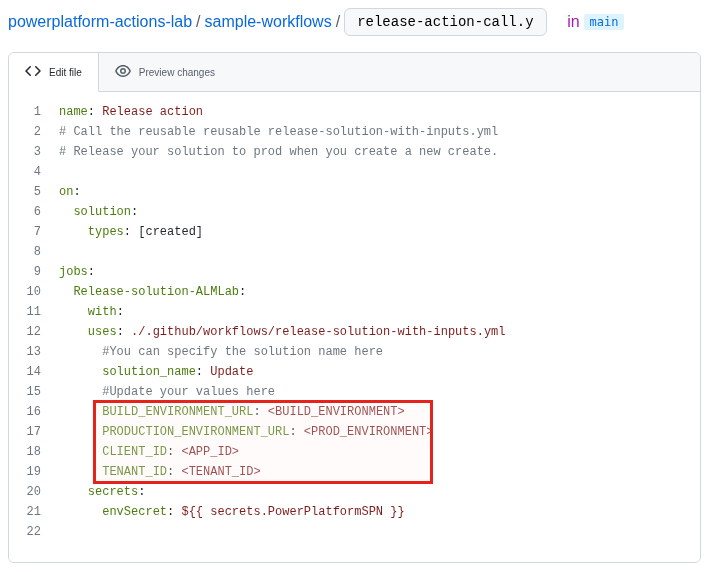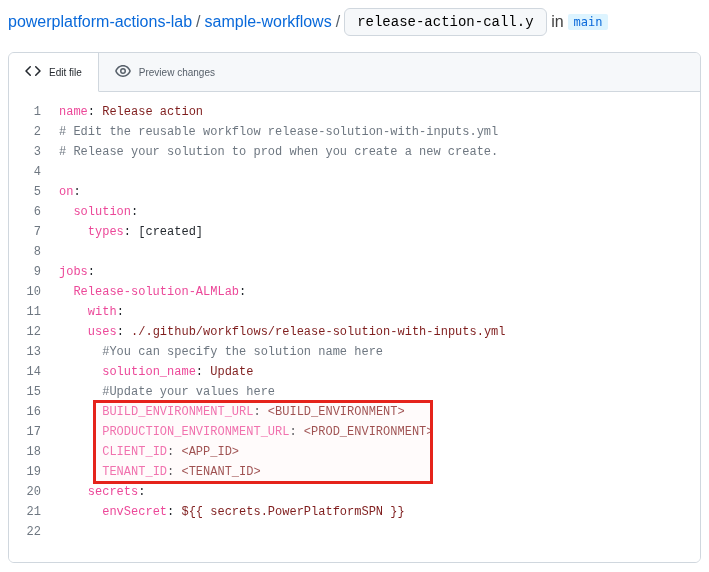--- a/index.html
+++ b/index.html
@@ -28,22 +28,22 @@
     .filename-input {
       border: 1px solid #d0d7de;
       border-radius: 6px;
       padding: 5px 12px;
       font-size: 14px;
       font-family: Liberation Mono, monospace;
       background: #f6f8fa;
       min-width: 160px;
     }
     .in-text {
-      color: #404040;
-      margin-left: 0;
+      color: #a21caf;
+      margin-left: 16px;
     }
     .branch-label {
       background: #ddf4ff;
       color: #0969da;
       border-radius: 2px;
       padding: 1px 6px;
       font-size: 12px;
       font-family: ui-monospace, SFMono-Regular, "SF Mono", Menlo, Consolas, monospace;
     }
     .editor-box {
@@ -99,21 +99,21 @@
       height: 20px;
       white-space: pre;
       padding-left: 8px;
     }
     .highlight-box {
       position: absolute;
       border: 3px solid #e5231b;
       pointer-events: none;
       background: rgba(255, 238, 238, 0.25);
     }
-    .k-key { color: #ec4899; }
+    .k-key { color: #4d7c0f; }
     .k-str { color: #7f1d1d; }
     .k-cmt { color: #6e7781; }
   </style>
 </head>
 <body>
 
 <div class="breadcrumb">
   <a href="#">powerplatform-actions-lab</a>
   <span class="breadcrumb-sep">/</span>
   <a href="#">sample-workflows</a>
@@ -164,21 +164,21 @@
         <div>17</div>
         <div>18</div>
         <div>19</div>
         <div>20</div>
         <div>21</div>
         <div>22</div>
       </div>
     <div class="code-lines" id="codelines">
       <div class="highlight-box" id="hlbox" style="top: 298px; left: 42px; width: 340px; height: 84px;"></div>
     <div class="line"><span class="k-key">name</span><span>: </span><span class="k-str">Release action</span></div>
-        <div class="line"><span class="k-cmt"># Edit the reusable workflow release-solution-with-inputs.yml</span></div>
+        <div class="line"><span class="k-cmt"># Call the reusable reusable release-solution-with-inputs.yml</span></div>
         <div class="line"><span class="k-cmt"># Release your solution to prod when you create a new create.</span></div>
         <div class="line"></div>
         <div class="line"><span class="k-key">on</span><span>:</span></div>
         <div class="line"><span>  </span><span class="k-key">solution</span><span>:</span></div>
         <div class="line"><span>    </span><span class="k-key">types</span><span>: [created]</span></div>
         <div class="line"></div>
         <div class="line"><span class="k-key">jobs</span><span>:</span></div>
         <div class="line"><span>  </span><span class="k-key">Release-solution-ALMLab</span><span>:</span></div>
         <div class="line"><span>    </span><span class="k-key">with</span><span>:</span></div>
         <div class="line"><span>    </span><span class="k-key">uses</span><span>: </span><span class="k-str">./.github/workflows/release-solution-with-inputs.yml</span></div>

